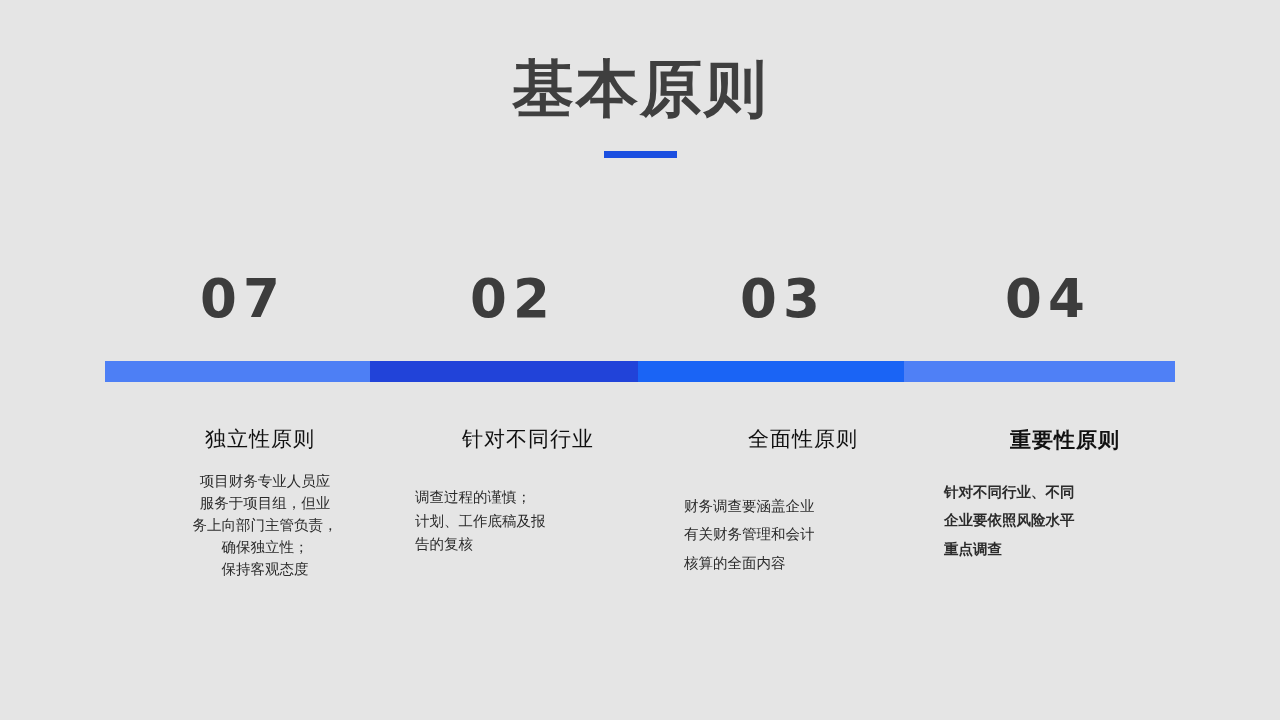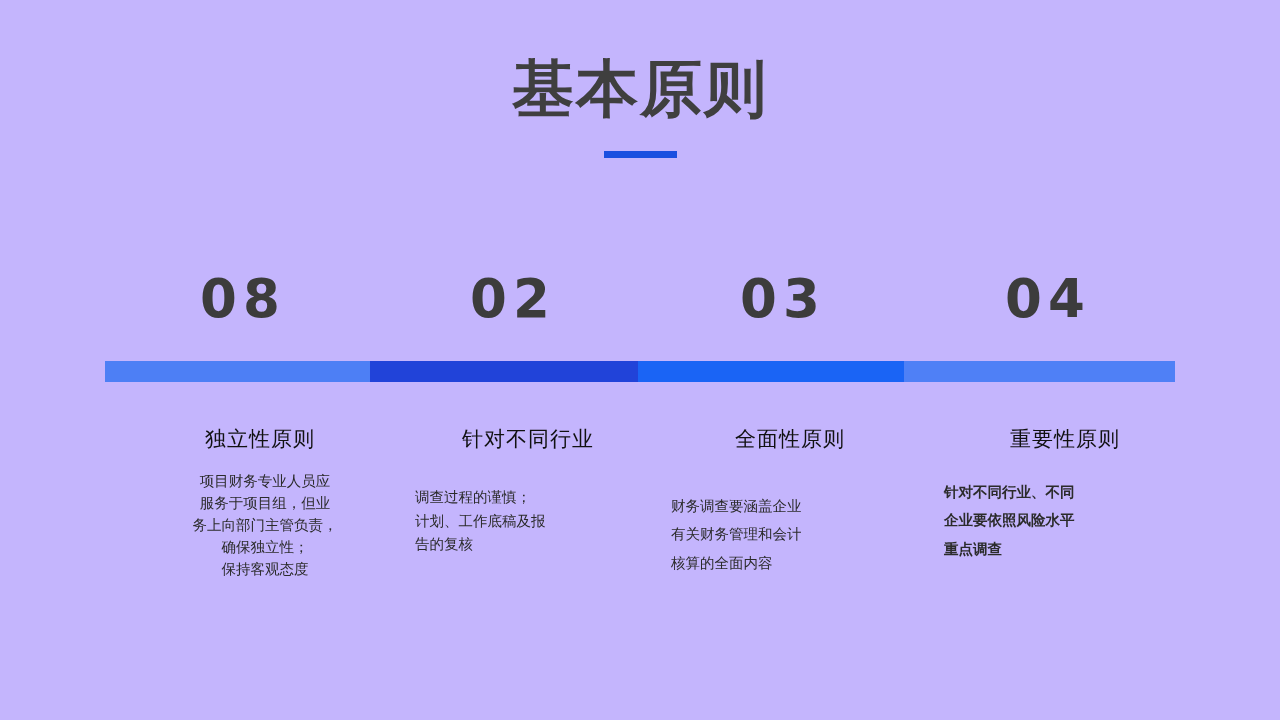--- a/index.html
+++ b/index.html
@@ -13,21 +13,21 @@
     font-family: "Liberation Sans", "DejaVu Sans", sans-serif;
     overflow: hidden;
     position: relative;
   }
 
   .slide {
     position: absolute;
     top: 0; left: 0;
     width: 1280px;
     height: 720px;
-    background: #c4b5fd;
+    background: #e5e5e5;
   }
 
   
   .title-block {
     position: absolute;
     top: 56px;
     left: 0;
     width: 1280px;
     text-align: center;
   }
@@ -99,38 +99,38 @@
     width: 1075px;
     height: 220px;
   }
   .col {
     position: absolute;
     top: 0;
     width: 250px;
   }
   .col.c1 { left: 30px; }
   .col.c2 { left: 298px; }
-  .col.c3 { left: 560px; }
+  .col.c3 { left: 573px; }
   .col.c4 { left: 835px; }
 
   .col-heading {
     font-family: "DejaVu Serif", "Liberation Serif", serif;
     font-size: 21px;
     font-weight: 400;
     color: #111111;
     text-align: center;
     margin: 12px 0 20px 0;
     line-height: 1.2;
     letter-spacing: 1px;
     white-space: nowrap;
   }
   .col.c1 .col-heading { margin-bottom: 18px; }
   .col.c2 .col-heading { margin-bottom: 34px; }
   .col.c3 .col-heading { margin-bottom: 40px; }
-  .col.c4 .col-heading { margin-bottom: 26px; }
+  .col.c4 .col-heading { margin-bottom: 26px; font-weight: bold; }
 
   .col-body {
     font-family: "DejaVu Serif", "Liberation Serif", serif;
     font-size: 14.5px;
     color: #2b2b2b;
     line-height: 1.55;
     white-space: pre-line;
     text-align: left;
     margin: 0;
     padding-left: 10px;
@@ -144,21 +144,21 @@
 <body>
 
 <div class="slide">
 
   <div class="title-block">
     <h1 class="slide-title">基本原则</h1>
     <div class="title-underline" style="background: rgb(27, 79, 224);"></div>
   </div>
 
   <div class="numbers-row">
-    <div class="number n1">08</div>
+    <div class="number n1">07</div>
     <div class="number n2">02</div>
     <div class="number n3">03</div>
     <div class="number n4">04</div>
   </div>
 
   <div class="bar">
     <div class="bar-seg s1" style="background: rgb(77, 127, 245);"></div>
     <div class="bar-seg s2" style="background: rgb(33, 67, 217);"></div>
     <div class="bar-seg s3" style="background: rgb(26, 100, 245);"></div>
     <div class="bar-seg s4" style="background: rgb(79, 128, 246);"></div>

